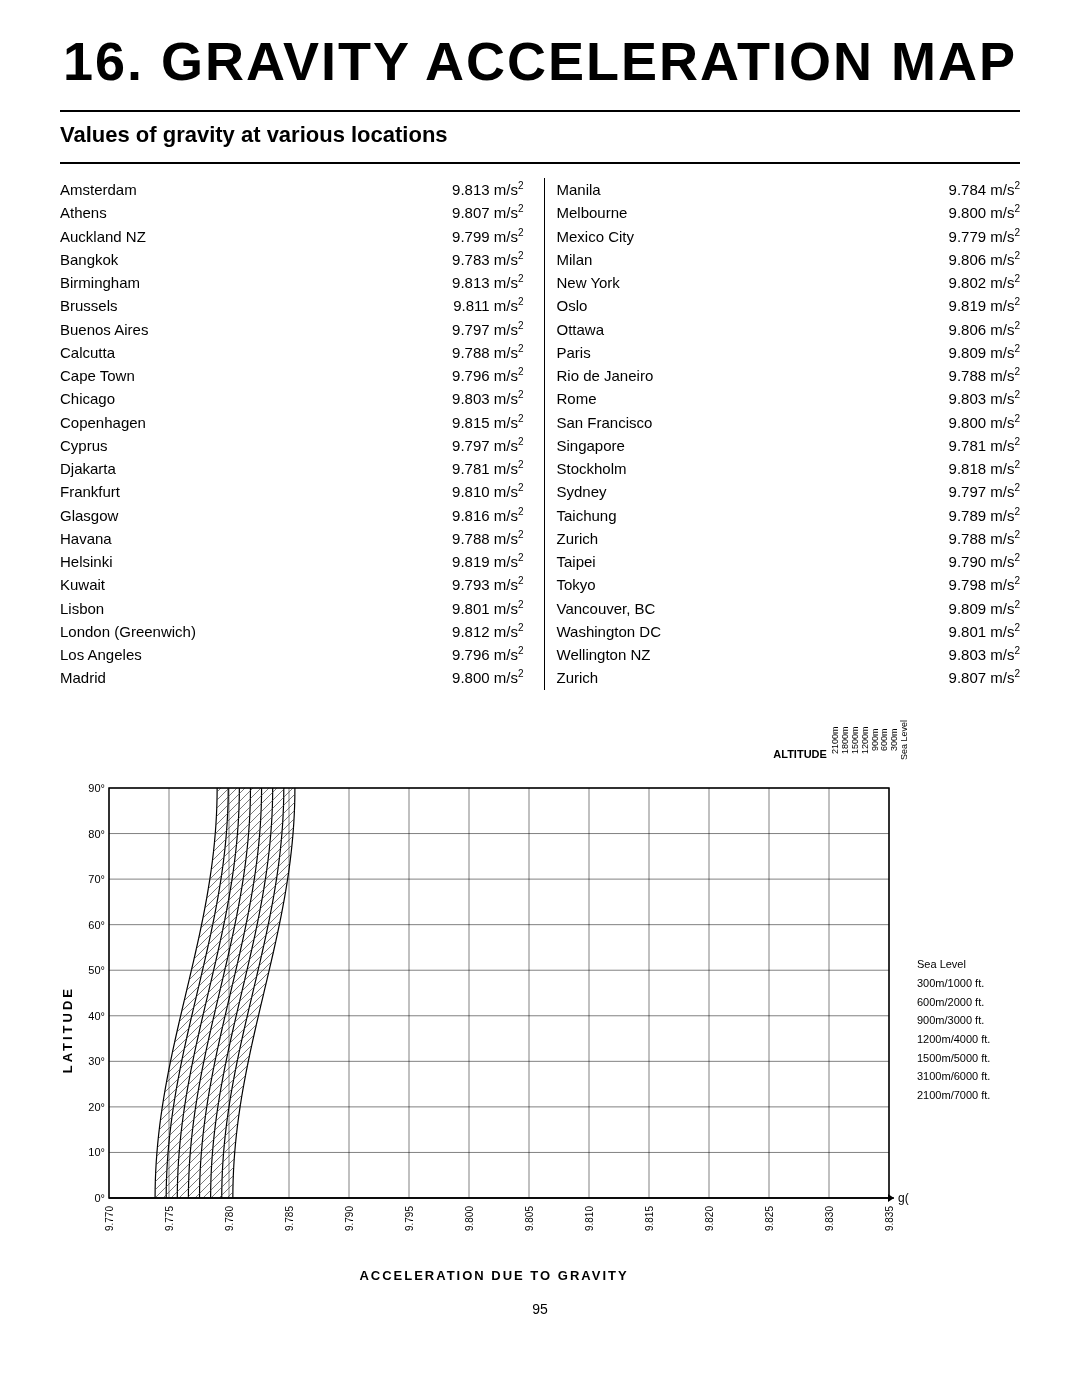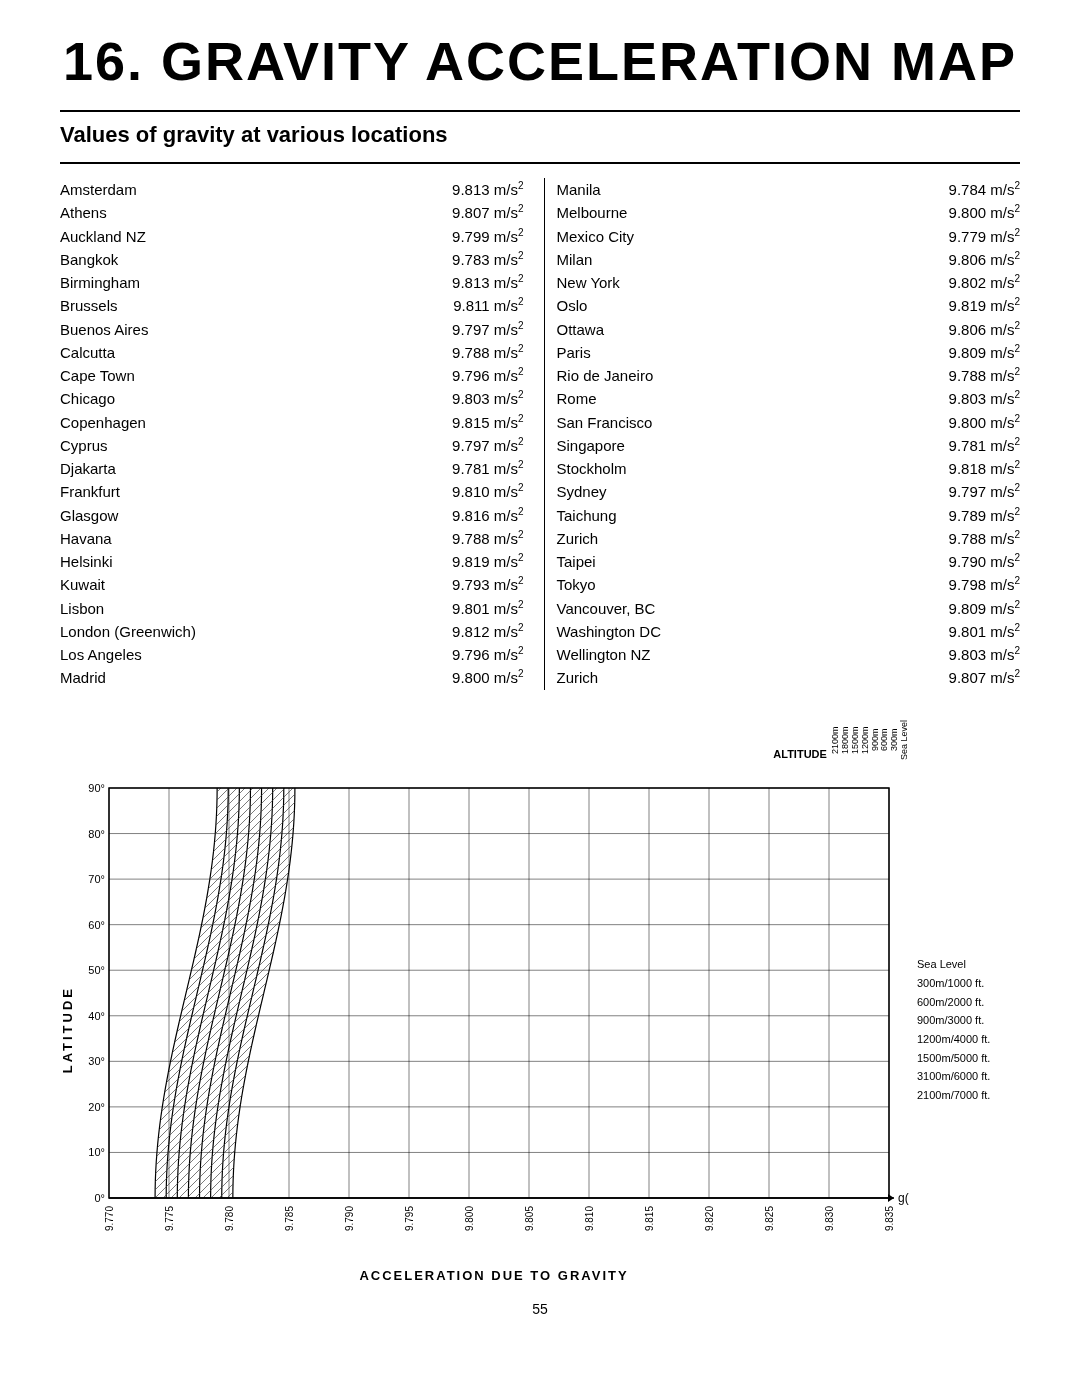--- a/index.html
+++ b/index.html
@@ -1999,13 +1999,13 @@
         <div>600m/2000 ft.</div>
         <div>900m/3000 ft.</div>
         <div>1200m/4000 ft.</div>
         <div>1500m/5000 ft.</div>
         <div>3100m/6000 ft.</div>
         <div>2100m/7000 ft.</div>
       </div>
   </div>
 </div>
 
-<div class="page-number">55</div>
+<div class="page-number">95</div>
 
 </body></html>

